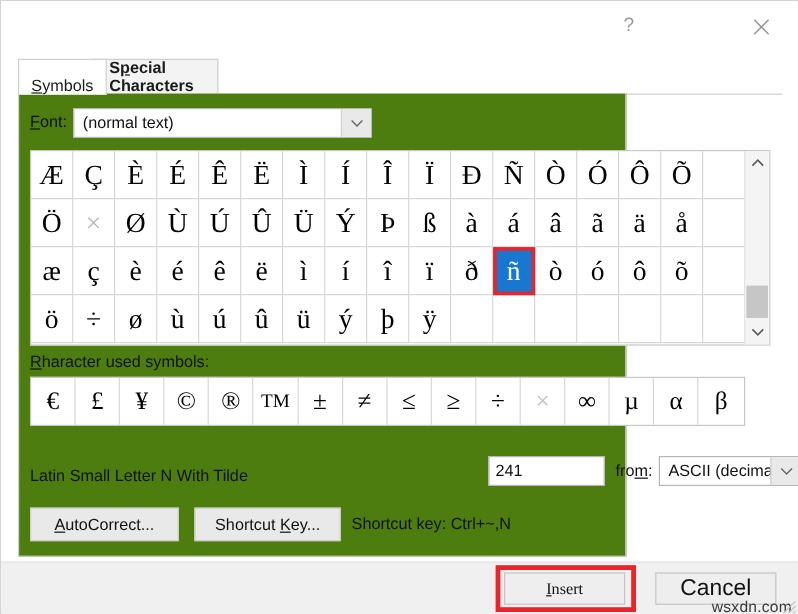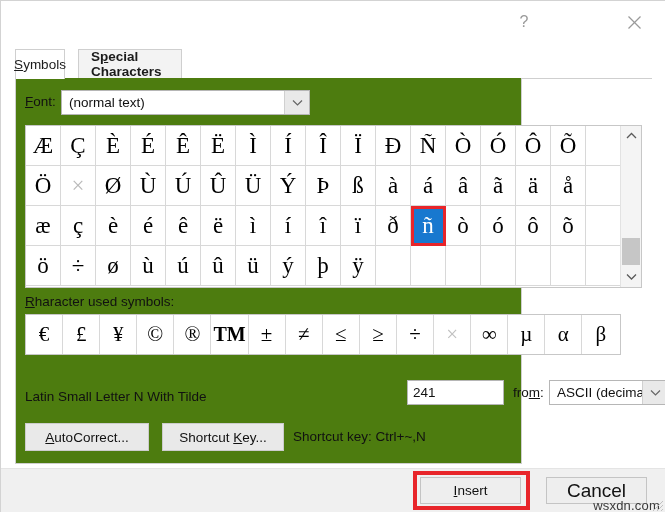--- a/index.html
+++ b/index.html
@@ -100,21 +100,21 @@
     justify-content: center;
     padding: 0 12px;
     cursor: default;
   }
   .tab.active {
     background: #ffffff;
     border-color: #cfcfcf;
     z-index: 3;
     height: 30px;
   }
-  .tab-symbols { left: 0; width: 50px; }
+  .tab-symbols { left: 0; width: 74px; align-items: flex-end; }
   .tab-special { left: 63px; width: 104px; font-weight: bold; }
   .tabs-underline {
     position: absolute;
     left: 0;
     top: 29px;
     width: 637px;
     height: 1px;
     background: #cfcfcf;
   }
   .tabs-underline .gap {
@@ -290,21 +290,21 @@
     display: flex;
     align-items: center;
     justify-content: center;
     font-family: "Liberation Serif", serif;
     font-size: 21px;
     color: #000;
     cursor: default;
   }
   .rcell:last-child { border-right: none; }
   .rcell.dim { color: #c0c0c0; }
-  .rcell.tm { font-size: 20px; font-weight: bold; }
+  .rcell.tm { font-size: 16px; font-weight: normal; }
 
   
   .uni-label {
     position: absolute;
     left: 9px;
     top: 287px;
     font-size: 13.5px;
     color: #111;
   }
   .uni-value {
@@ -387,20 +387,21 @@
     height: 27px;
     box-sizing: border-box;
     border: 1px solid #c4c4c4;
     background: #eeeeee;
     font-size: 13.5px;
     color: #111;
     display: flex;
     align-items: center;
     justify-content: center;
     cursor: default;
+    font-family: Liberation Serif, serif;
   }
   .insert-highlight {
     position: absolute;
     left: 412px;
     top: 2px;
     width: 117px;
     height: 39px;
     box-sizing: border-box;
     border: 4px solid #e8252a;
     pointer-events: none;

